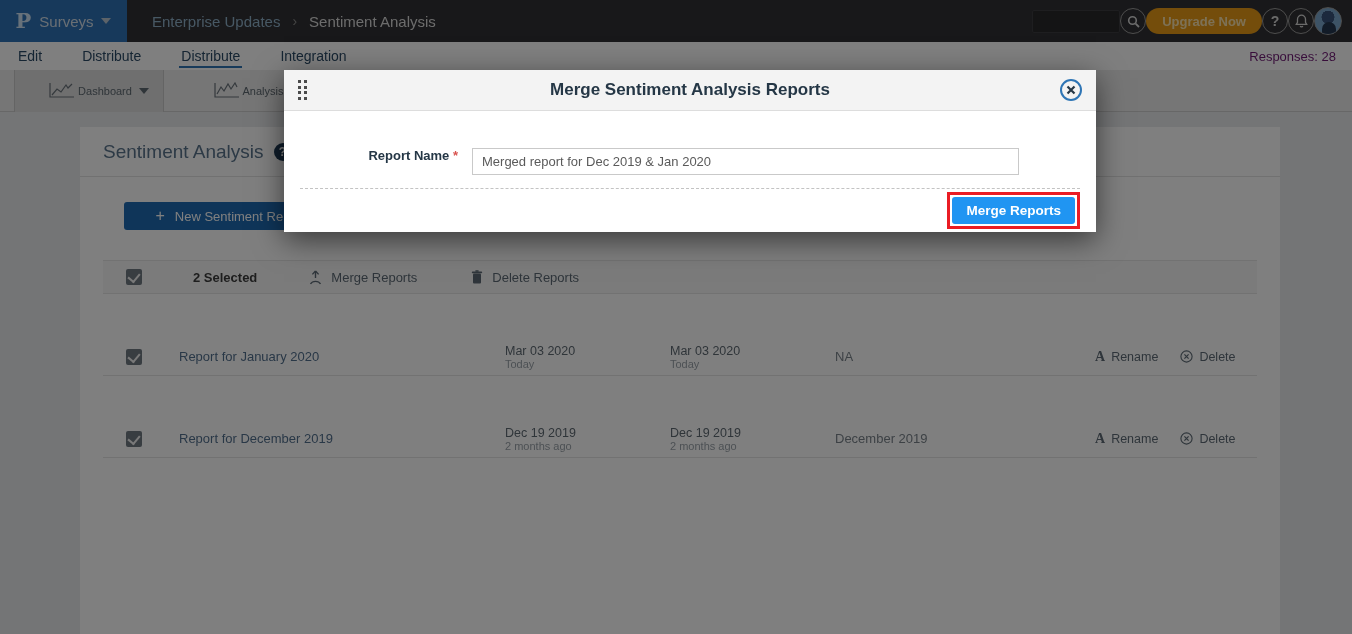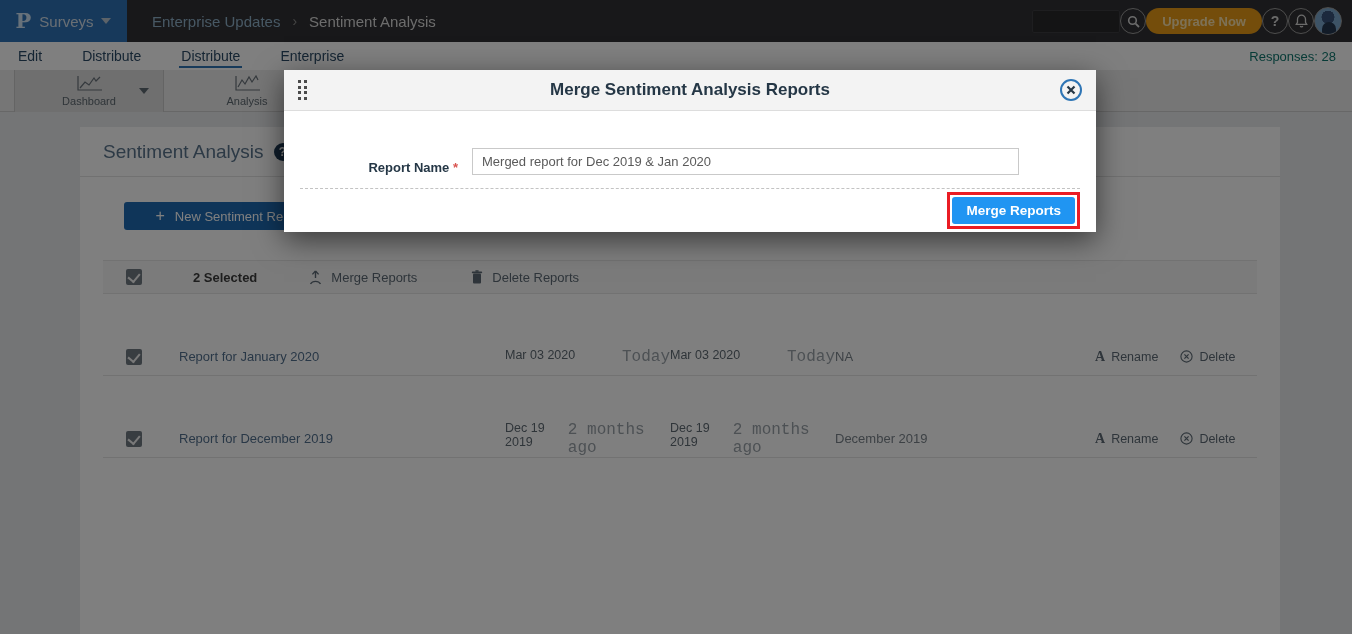--- a/index.html
+++ b/index.html
@@ -32,26 +32,26 @@
     background:radial-gradient(circle at 50% 35%, #39537a 0 30%, #7aa7cc 31% 100%);
     overflow:hidden; position:relative; }
   .avatar::after { content:""; position:absolute; left:7px; top:14px; width:14px; height:12px;
     border-radius:7px 7px 0 0; background:#24364f; }
 
   
   .nav2 { position:absolute; left:0; top:42px; width:1352px; height:28px; background:#ffffff;
     display:flex; align-items:center; gap:36px; padding:0 16px; font-size:14px; color:#2b4a66; }
   .nav2-item { padding:4px 2px; cursor:pointer; }
   .nav2-item.active { border-bottom:2px solid #2e75b5; padding-bottom:2px; }
-  .responses { margin-left:auto; color:#0f766e; font-size:13px; }
+  .responses { margin-left:auto; color:#701a75; font-size:13px; }
 
   
   .toolbar { position:absolute; left:0; top:70px; width:1352px; height:42px; background:#ececec;
     border-bottom:1px solid #cfcfcf; display:flex; }
-  .tool-tab { width:150px; height:42px; display:flex; flex-direction:column; align-items:center;
+  .tool-tab { width:150px; height:42px; display:flex; flex-direction:row; align-items:center;
     justify-content:center; gap:2px; color:#5f6a72; font-size:11px; position:relative; cursor:pointer; }
   .tool-tab.selected { background:#dedede; border-left:1px solid #c9c9c9; border-right:1px solid #c9c9c9; margin-left:14px; }
   .tool-tab .tab-caret { position:absolute; right:14px; top:18px; }
   .tab-caret { width:0; height:0; border-left:5px solid transparent; border-right:5px solid transparent;
     border-top:6px solid #5f6a72; }
   .tab-icon { color:#6a737b; }
 
   
   .page-bg { position:absolute; left:0; top:112px; width:1352px; height:522px; background:#e9eaec; }
   .card { position:absolute; left:80px; top:127px; width:1200px; height:507px; background:#ffffff; }
@@ -69,23 +69,23 @@
   
   .report-table { margin-top:30px; border-top:1px solid #e5e5e5; }
   .t-row { display:flex; align-items:center; border-bottom:1px solid #e5e5e5; }
   .action-row { height:33px; background:#f7f7f7; }
   .data-row { height:38px; background:#ffffff;margin-top:44px; }
   .col-check { flex:0 0 62px; display:flex; justify-content:center; }
   .checkbox { width:16px; height:16px; border-radius:2px; background:#717a83; position:relative; cursor:pointer; }
   .checkbox::after { content:""; position:absolute; left:4px; top:2px; width:6px; height:9px;
     border:solid #f2f2f2; border-width:0 2px 2px 0; transform:rotate(40deg); }
   .col-name { flex:0 0 340px; padding-left:14px; font-size:13px; color:#53708e; }
-  .col-date { flex:0 0 165px; display:flex; flex-direction:row; justify-content:space-between; }
+  .col-date { flex:0 0 165px; display:flex; flex-direction:column; justify-content:flex-start; }
   .col-date .d-main { font-size:12.5px; color:#5f6a73; }
-  .col-date .d-sub { font-size:16px; color:#9aa2a9;font-family:Liberation Mono, monospace; }
+  .col-date .d-sub { font-size:11px; color:#9aa2a9; }
   .col-period { flex:0 0 260px; font-size:13px; color:#7a838b; }
   .col-actions { flex:1; display:flex; align-items:center; gap:22px; font-size:12.5px; color:#5e6b76; }
   .row-action { display:flex; align-items:center; gap:6px; cursor:pointer; }
   .rename-glyph { font-family:"Liberation Serif", serif; font-weight:bold; font-size:14px; color:#5e6b76; }
   .sel-count { font-size:13px; font-weight:bold; color:#3c3c3c; margin-left:28px; }
   .sel-action { display:flex; align-items:center; gap:9px; font-size:13px; color:#5e6b76; cursor:pointer; }
   .sel-merge { margin-left:52px; } .sel-delete { margin-left:54px;text-align:right; }
 
   
   .backdrop { position:absolute; left:0; top:0; width:1352px; height:634px;
@@ -95,21 +95,21 @@
   .modal-header { height:41px; background:#f3f3f3; border-bottom:1px solid #dddddd; position:relative;
     display:flex; align-items:center; justify-content:center; }
   .drag-handle { position:absolute; left:14px; top:10px; display:grid;
     grid-template-columns:3px 3px; grid-auto-rows:3px; gap:2.5px; cursor:move; }
   .drag-handle i { background:#4a4a4a; width:3px; height:3px; display:block; }
   .modal-title { font-size:17px; font-weight:bold; color:#253746; }
   .modal-close { position:absolute; right:14px; top:9px; width:22px; height:22px; border-radius:50%;
     border:2px solid #2e75b5; color:#253746; display:flex; align-items:center; justify-content:center;
     cursor:pointer; background:#f3f3f3; }
   .modal-body { flex:1; display:flex; align-items:center; padding:10px 16px 0 16px; }
-  .field-row { display:flex; align-items:flex-end; width:100%; margin-top:14px; }
+  .field-row { display:flex; align-items:flex-start; width:100%; margin-top:14px; }
   .field-label { width:172px; text-align:right; font-size:13px; font-weight:bold; color:#253746;
     padding-right:14px; }
   .req-mark { color:#d9534f; }
   .field-input { width:547px; height:27px; border:1px solid #c9c9c9; font-size:13px; color:#5a5a5a;
     padding:0 9px; font-family:"Liberation Sans", sans-serif; outline:none; }
   .modal-footer { height:44px; border-top:1px dashed #c3c3c3; margin:0 16px; display:flex;
     align-items:center; justify-content:flex-end; }
   .annotation-box { border:3px solid #ea1c24; padding:2px; }
   .merge-submit-btn { height:27px; padding:0 14px; background:#2095f2; border:none; border-radius:3px;
     color:#ffffff; font-size:13.5px; font-weight:bold; cursor:pointer; }
@@ -149,21 +149,21 @@
       </svg>
     </div>
     <div class="avatar"></div>
   </div>
 </div>
 
 <div class="nav2">
   <span class="nav2-item">Edit</span>
   <span class="nav2-item">Distribute</span>
   <span class="nav2-item active">Distribute</span>
-  <span class="nav2-item">Enterprise</span>
+  <span class="nav2-item">Integration</span>
   <span class="responses">Responses: 28</span>
 </div>
 
 <div class="toolbar">
   <div class="tool-tab selected">
     <svg class="tab-icon" width="30" height="18" viewBox="0 0 30 18">
       <path d="M4 1 V15 H28" fill="none" stroke="#6a737b" stroke-width="1.2"></path>
       <path d="M6 13 L11 7 L15 10 L20 3 L22 6 L26 2" fill="none" stroke="#6a737b" stroke-width="1.2"></path>
     </svg>
     <span>Dashboard</span>

